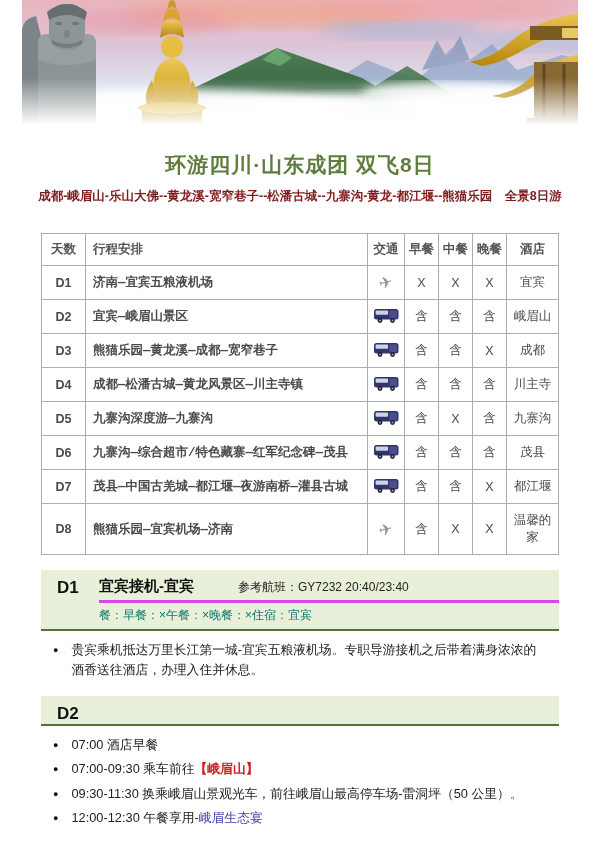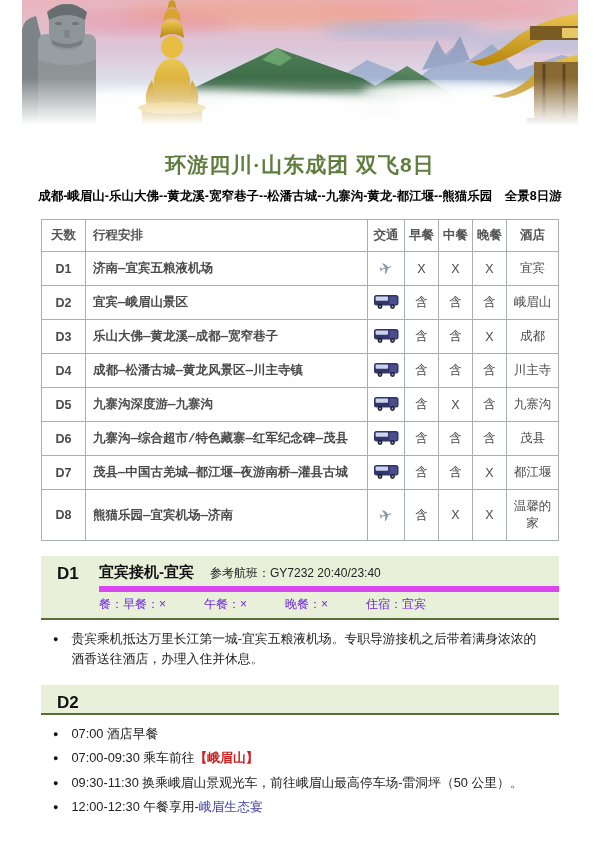--- a/index.html
+++ b/index.html
@@ -5,45 +5,45 @@
   html,body{margin:0;padding:0;background:#ffffff;}
   .page{
     position:relative;width:556px;height:848px;margin:0 auto;background:#fff;
     font-family:"Liberation Sans","DejaVu Sans",sans-serif;color:#222;overflow:hidden;
   }
   
   .hero{width:600px;height:125px;display:block;}
   
   .title{margin:26px 0 0;text-align:center;font-size:21px;font-weight:bold;
          color:#5e7d3e;letter-spacing:1px;}
-  .subtitle{margin:9px 0 0;text-align:center;font-size:12.5px;font-weight:bold;color:#000000;}
-  
-  table.itin{width:518px;margin:14px auto 0;border-collapse:collapse;table-layout:fixed;
+  .subtitle{margin:9px 0 0;text-align:center;font-size:12.5px;font-weight:bold;color:#7f1d1d;}
+  
+  table.itin{width:518px;margin:28px auto 0;border-collapse:collapse;table-layout:fixed;
              font-size:12.5px;color:#4a4a4a;}
   table.itin th,table.itin td{border:1px solid #a9aeb2;padding:8px 2px;text-align:center;
              overflow:hidden;}
   table.itin th{font-weight:bold;color:#555;padding:7px 2px;}
   table.itin col.c-day{width:44px;}
   table.itin col.c-route{width:282px;}
   table.itin col.c-trans{width:37px;}
   table.itin col.c-meal{width:34px;}
   table.itin col.c-hotel{width:52px;}
   table.itin td.route,table.itin th.route{text-align:left;padding-left:7px;font-weight:bold;font-family:Liberation Mono, monospace;}
   table.itin td.day{font-weight:bold;}
   table.itin td.trans{padding:4px 0;}
   .plane-glyph{color:#8a97a3;font-size:16px;display:inline-block;transform:rotate(-14deg);}
   
   .section{width:518px;margin:15px auto 0;background:#e9f0da;border-bottom:2px solid #55703a;
            display:grid;grid-template-columns:58px 1fr;}
   .sec-day{font-size:17px;font-weight:bold;color:#111;padding:8px 0 0 16px;}
-  .sec-title-row{display:flex;align-items:baseline;gap:16px;padding:7px 0 4px;
-                 border-bottom:6px solid #d946ef;}
+  .sec-title-row{display:flex;align-items:baseline;gap:44px;padding:7px 0 4px;
+                 border-bottom:3px solid #d946ef;}
   .sec-title{font-size:15px;font-weight:bold;color:#111;}
   .sec-flight{font-size:12px;color:#222;}
-  .sec-meals{display:flex;gap:38px;font-size:12px;color:#6d28d9;padding:4px 0 5px;}
+  .sec-meals{display:flex;font-size:12px;color:#0f766e;padding:4px 0 5px;}
   
   ul.bullets{list-style:none;margin:9px auto 0;padding:0;width:518px;}
   ul.bullets li{display:flex;gap:13px;font-size:12.8px;line-height:1.6;margin:4px 0 4px 12px;
                 color:#222;width:496px;}
   ul.bullets .dot{font-size:9px;padding-top:3px;color:#111;flex:0 0 auto;}
   .seg-normal{color:#222;}
   .seg-red{color:#cc1f1f;font-weight:bold;}
   .seg-blue{color:#4646a8;}
 </style>
 </head>
@@ -190,21 +190,21 @@
                 <circle cx="19.5" cy="13.5" r="1" fill="#9ea8bc"></circle>
               </svg></span></td>
       <td>含</td>
       <td>含</td>
       <td>含</td>
       <td>峨眉山</td>
     </tr>
 
     <tr>
       <td class="day">D3</td>
-      <td class="route">乐山大佛—黄龙溪—成都—宽窄巷子</td>
+      <td class="route">熊猫乐园—黄龙溪—成都—宽窄巷子</td>
       <td class="trans"><span><svg width="27" height="17" viewBox="0 0 27 17">
                 <rect x="1" y="2" width="24.5" height="10.5" rx="2.5" fill="#32346b"></rect>
                 <rect x="2.6" y="3.6" width="12.5" height="4.2" rx="1" fill="#c9d4e9"></rect>
                 <rect x="16.5" y="3.6" width="7.5" height="8" rx="1" fill="#4b4e8e"></rect>
                 <circle cx="7" cy="13.5" r="2.4" fill="#1c1c2e"></circle>
                 <circle cx="19.5" cy="13.5" r="2.4" fill="#1c1c2e"></circle>
                 <circle cx="7" cy="13.5" r="1" fill="#9ea8bc"></circle>
                 <circle cx="19.5" cy="13.5" r="1" fill="#9ea8bc"></circle>
               </svg></span></td>
       <td>含</td>

